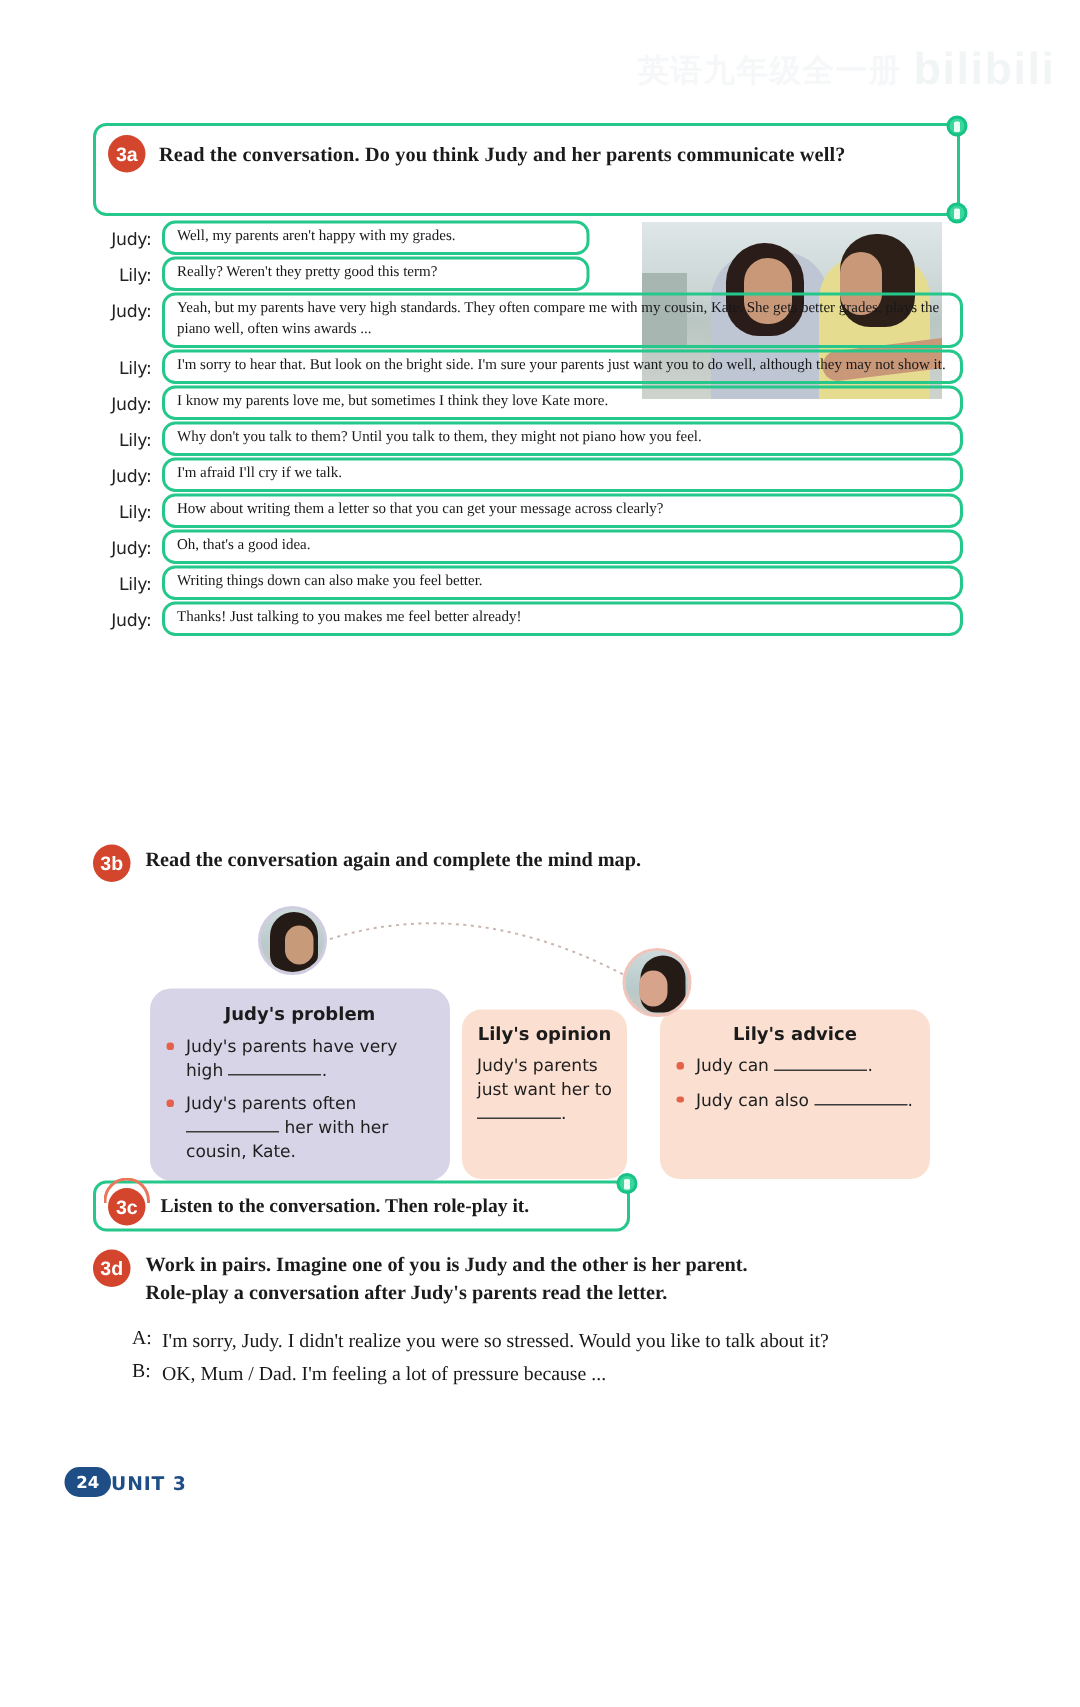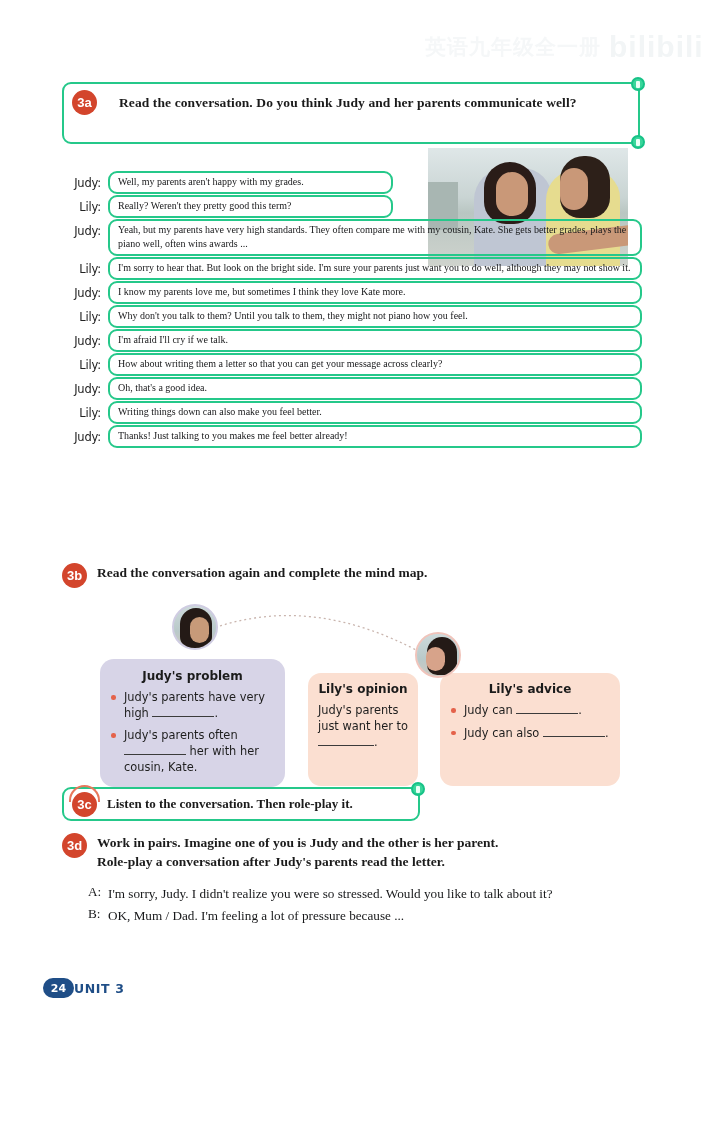--- a/index.html
+++ b/index.html
@@ -63,35 +63,35 @@
   }
   .h-tr { right:-7px; top:-7px; }
   .h-br { right:-7px; bottom:-7px; }
 
   
   #sec3a {
     position:absolute; left:62px; top:82px;
     width:578px; height:62px;
     padding:6px 10px 6px 8px;
   }
-  #sec3a .row1 { display:flex; align-items:center; gap:22px; }
+  #sec3a .row1 { display:flex; align-items:center; gap:9px; }
   #sec3a .title {
     font-size:13.5px; font-weight:bold; color:#1b1b1b;
     font-family:"Liberation Serif", serif;
     letter-spacing:0.1px; white-space:nowrap;
   }
   #sec3a .subtitle {
     margin-top:5px; text-align:center; padding-left:14px;
     font-size:14px; color:#d8dadd;
     font-family:"DejaVu Sans", sans-serif;
     white-space:nowrap;
   }
 
   
-  #convo { position:absolute; left:62px; top:147px; width:580px;margin-top:24px; }
+  #convo { position:absolute; left:62px; top:147px; width:580px; }
   .line { position:relative; display:flex; align-items:flex-start; margin-bottom:1px; }
   .spk {
     width:46px; flex:0 0 46px; text-align:right; padding-right:7px;
     font-family:"DejaVu Sans", sans-serif;
     font-size:11.5px; color:#222; padding-top:5px; letter-spacing:-0.2px;
   }
   .bubble {
     flex:1 1 auto;
     border:2px solid #25c88a; border-radius:9px;
     padding:2px 8px 3px 8px;
@@ -143,21 +143,21 @@
   .sechead { position:absolute; display:flex; align-items:flex-start; gap:10px; }
   .sechead .txt {
     font-size:13.5px; font-weight:bold; color:#1b1b1b; line-height:1.42;
     font-family:"Liberation Serif", serif;
   }
 
   
   #mindmap { position:absolute; left:100px; top:600px; width:560px; height:200px; }
   .mm-box { position:absolute; border-radius:13px; }
   #mm-problem {
-    left:0px; top:59px; width:185px; height:128px;
+    left:0px; top:59px; width:200px; height:128px;
     background:#d7d4e7;
     border-radius:14px;
   }
   #mm-opinion {
     left:208px; top:73px; width:110px; height:113px;
     background:#fbdfd1;
   }
   #mm-advice {
     left:340px; top:73px; width:180px; height:113px;
     background:#fbdfd1;

